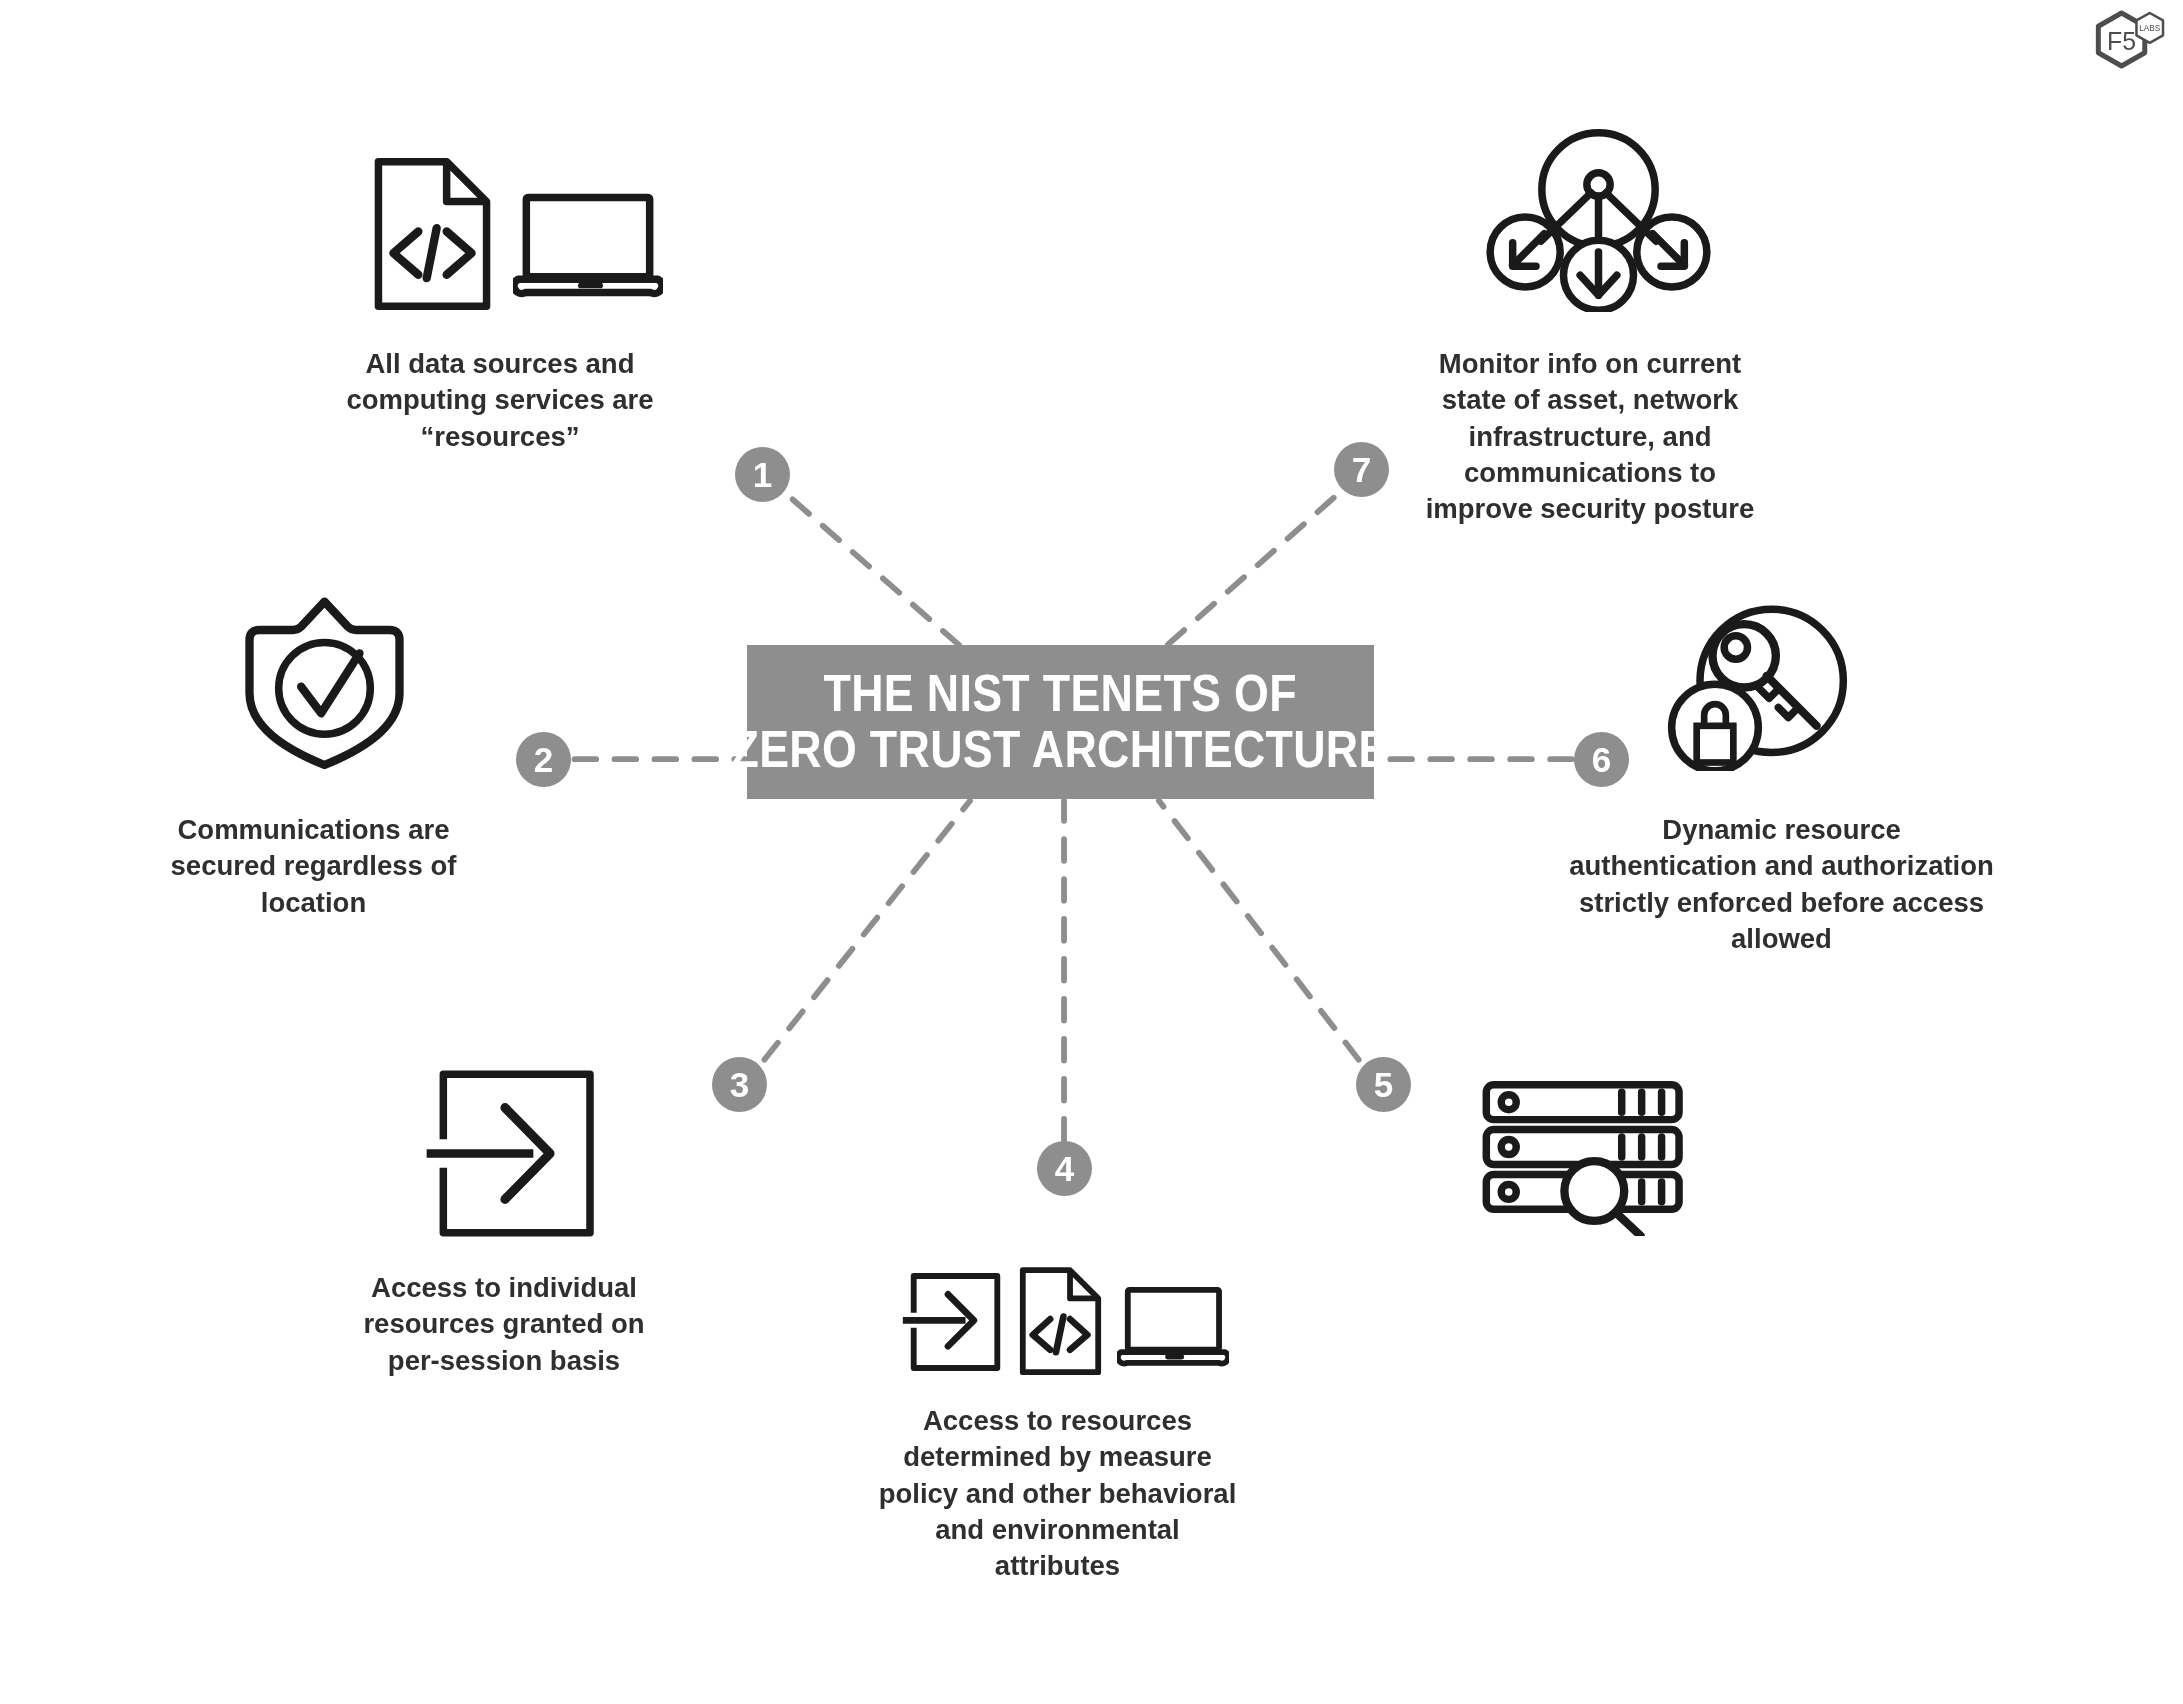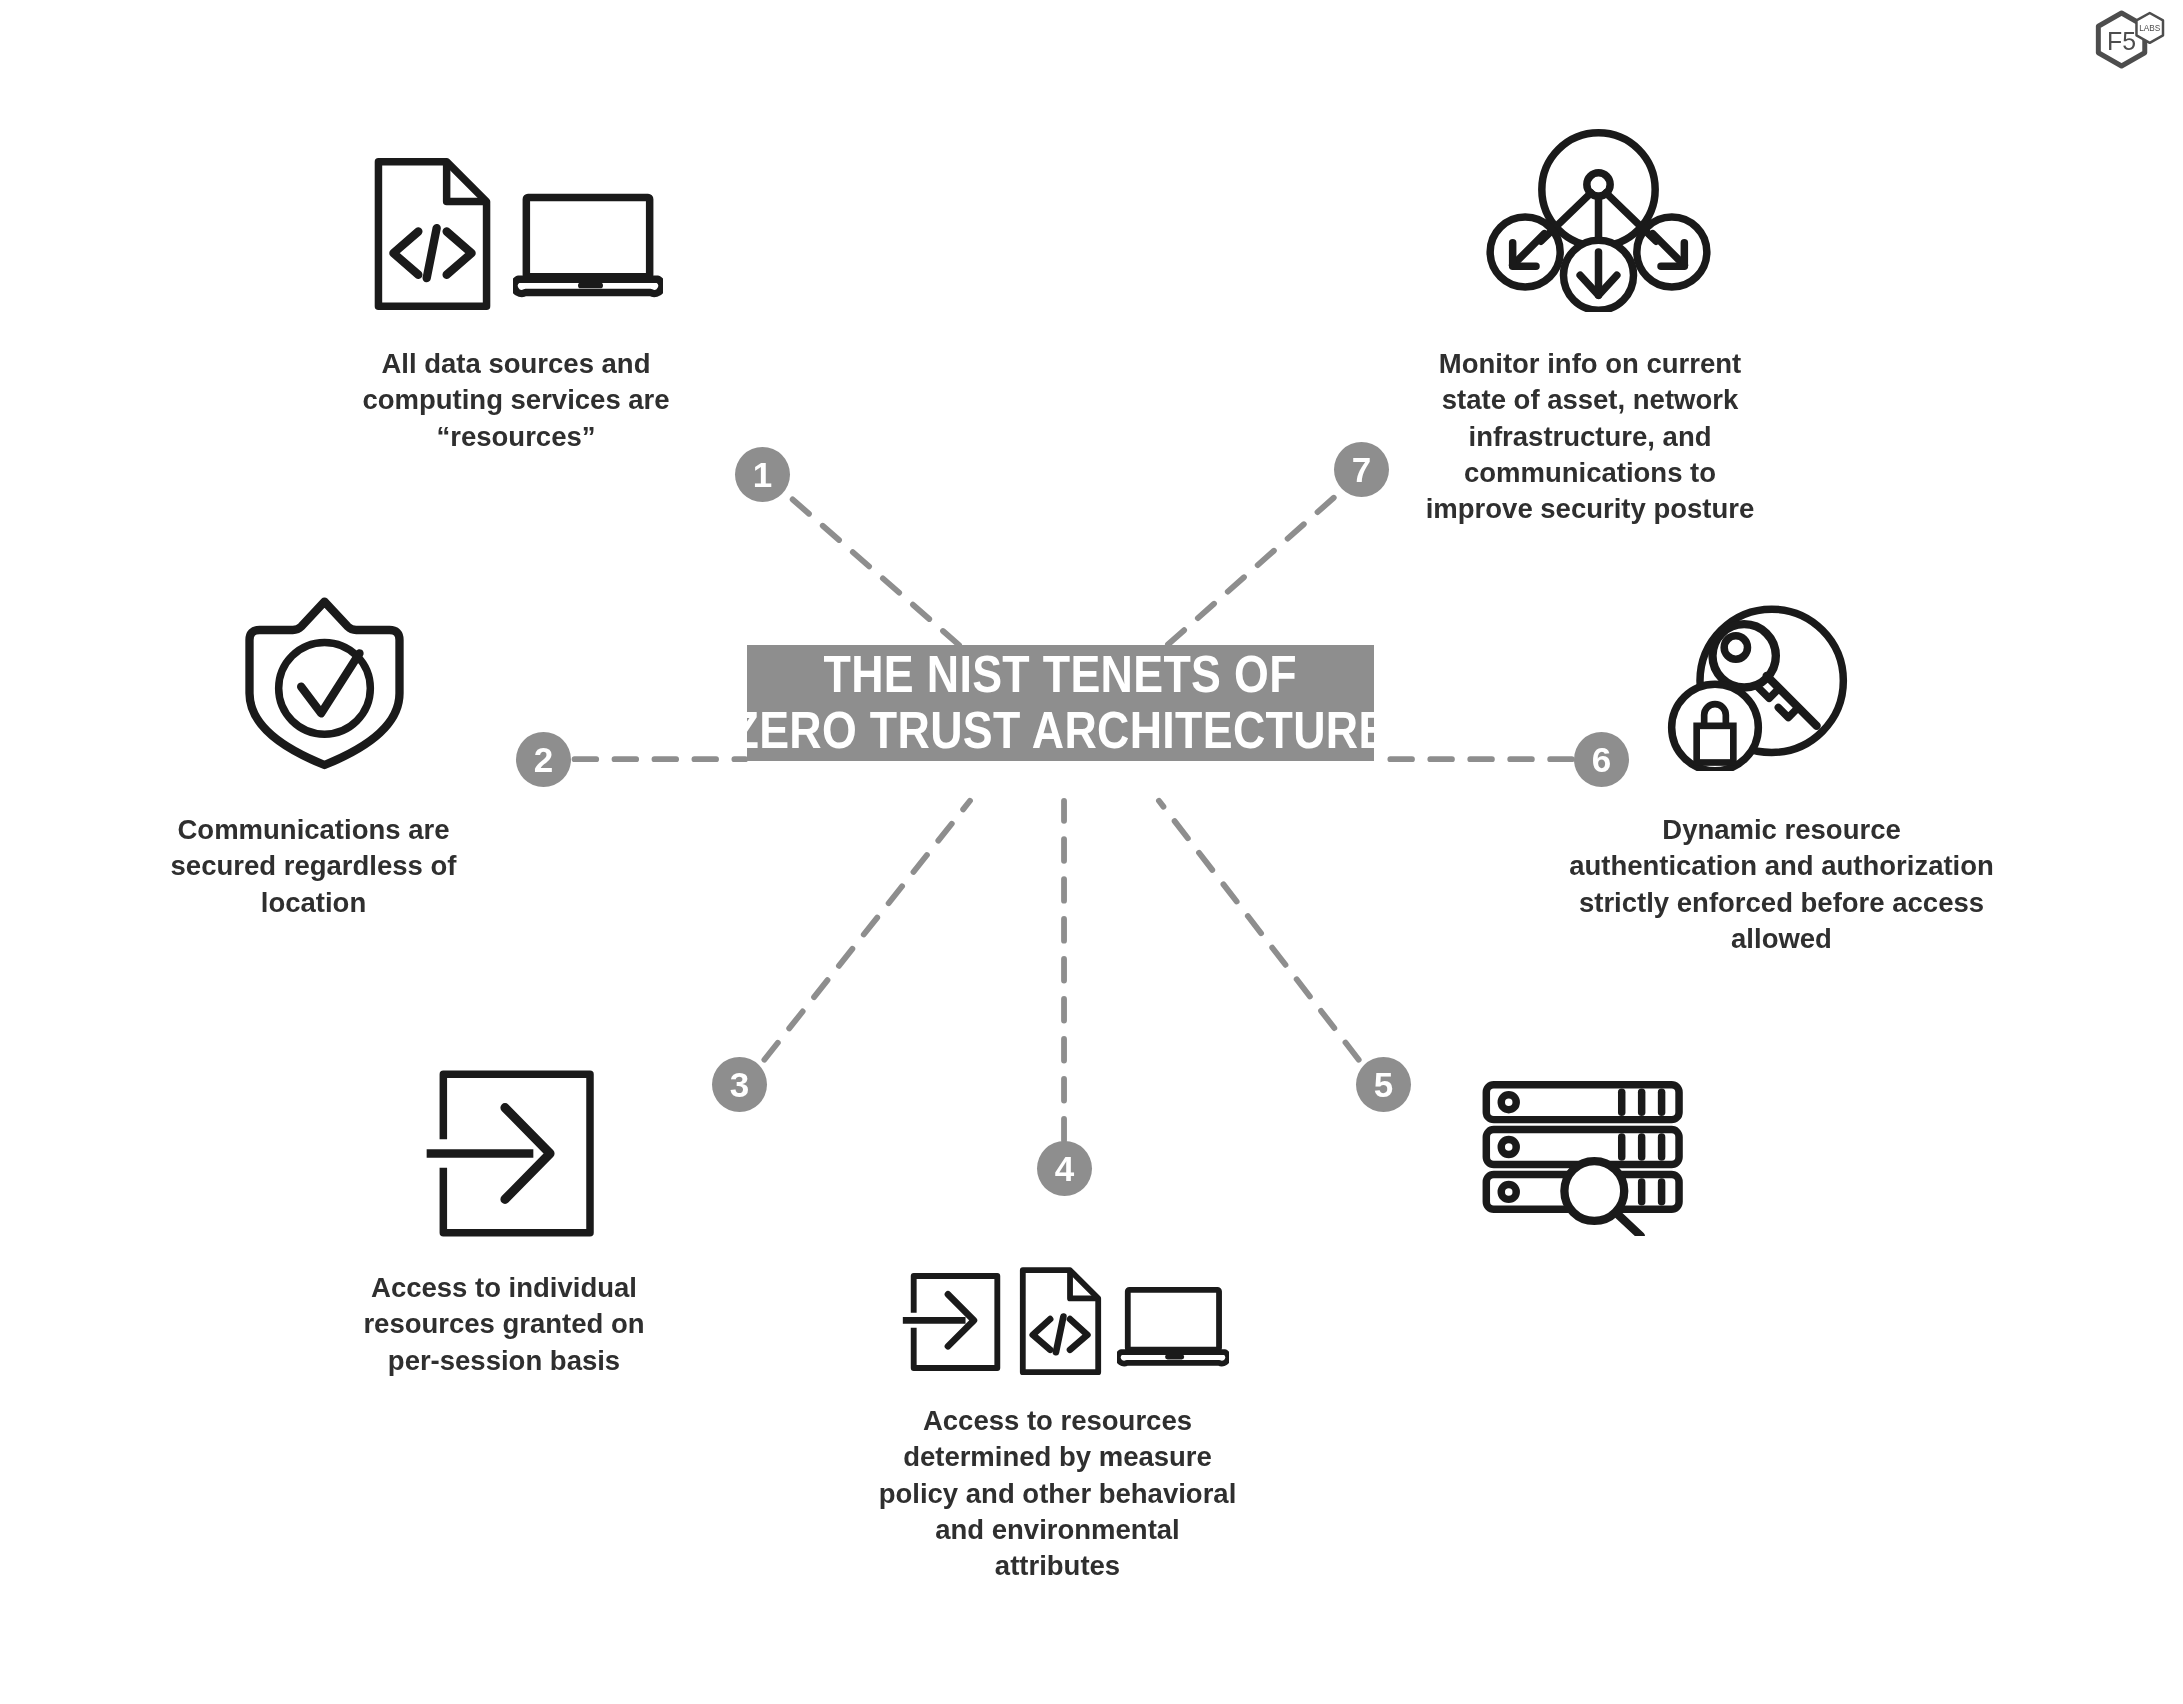--- a/index.html
+++ b/index.html
@@ -30,21 +30,21 @@
     height: 1704px;
     pointer-events: none;
   }
 
   
   .center-box {
     position: absolute;
     left: 747px;
     top: 645px;
     width: 627px;
-    height: 116px;
+    height: 154px;
     background: #8e8e8e;
     display: flex;
     flex-direction: column;
     align-items: center;
     justify-content: center;
     z-index: 5;
   }
   .center-box .line {
     color: #ffffff;
     font-family: "Liberation Sans Narrow", "Liberation Sans", sans-serif;
@@ -152,21 +152,21 @@
       <path d="M92 92 L122 118 L92 144" fill="none" stroke="#1a1a1a" stroke-width="10" stroke-linecap="round" stroke-linejoin="round"></path>
       <path d="M80 88 L68 148" fill="none" stroke="#1a1a1a" stroke-width="10" stroke-linecap="round"></path>
     </svg>
 
     <svg width="150" height="117" viewBox="0 0 180 140" style="margin-left:18.3px; margin-bottom:6.7px;">
       <rect x="16" y="10" width="148" height="95" rx="2" fill="none" stroke="#1a1a1a" stroke-width="9"></rect>
       <path d="M6 108 H174 a9 9 0 0 1 -9 16 H15 a9 9 0 0 1 -9 -16 Z" fill="none" stroke="#1a1a1a" stroke-width="9" stroke-linejoin="round"></path>
       <rect x="78" y="112" width="30" height="7" rx="3.5" fill="#1a1a1a"></rect>
     </svg>
   </div>
-  <div class="tenet-label" style="left:308px; top:346px; width:416px;">All data sources and
+  <div class="tenet-label" style="left:292px; top:346px; width:416px;">All data sources and
 computing services are
 “resources”</div>
 
   <div class="icon-group" style="left:241px; top:595px; width:167px; height:175px;">
     <svg width="167" height="175" viewBox="0 0 200 210">
       <path d="M100 8 L128 38 Q132 42 138 42 H178 Q190 42 190 54 V118 Q190 168 100 204 Q10 168 10 118 V54 Q10 42 22 42 H62 Q68 42 72 38 Z" fill="none" stroke="#1a1a1a" stroke-width="10" stroke-linejoin="round"></path>
       <circle cx="100" cy="112" r="55" fill="none" stroke="#1a1a1a" stroke-width="9"></circle>
       <path d="M72 110 L96 142 L142 70" fill="none" stroke="#1a1a1a" stroke-width="10" stroke-linecap="round" stroke-linejoin="round"></path>
     </svg>
   </div>

